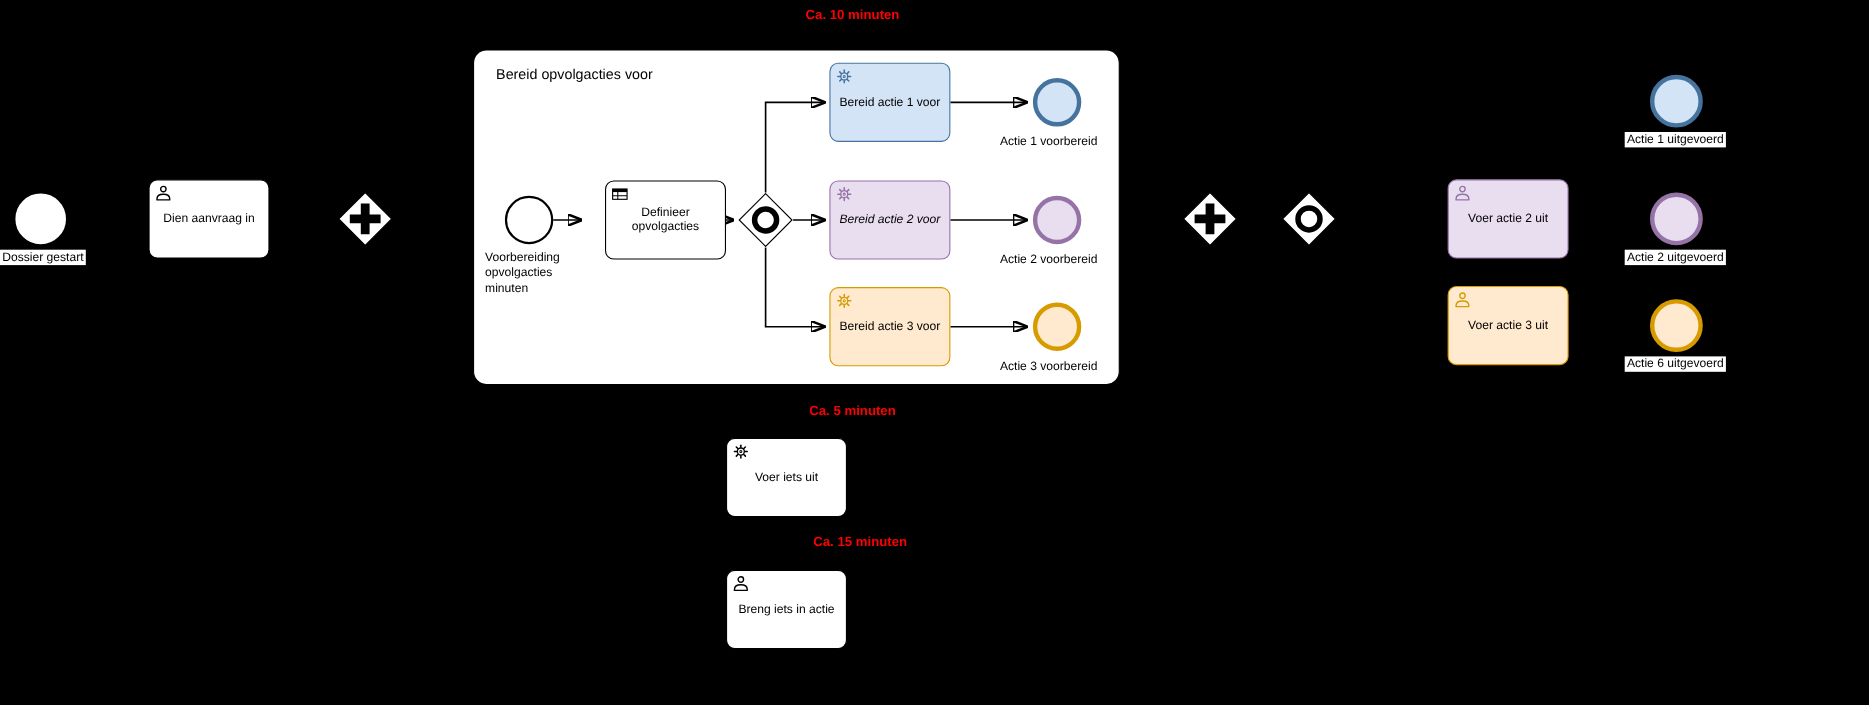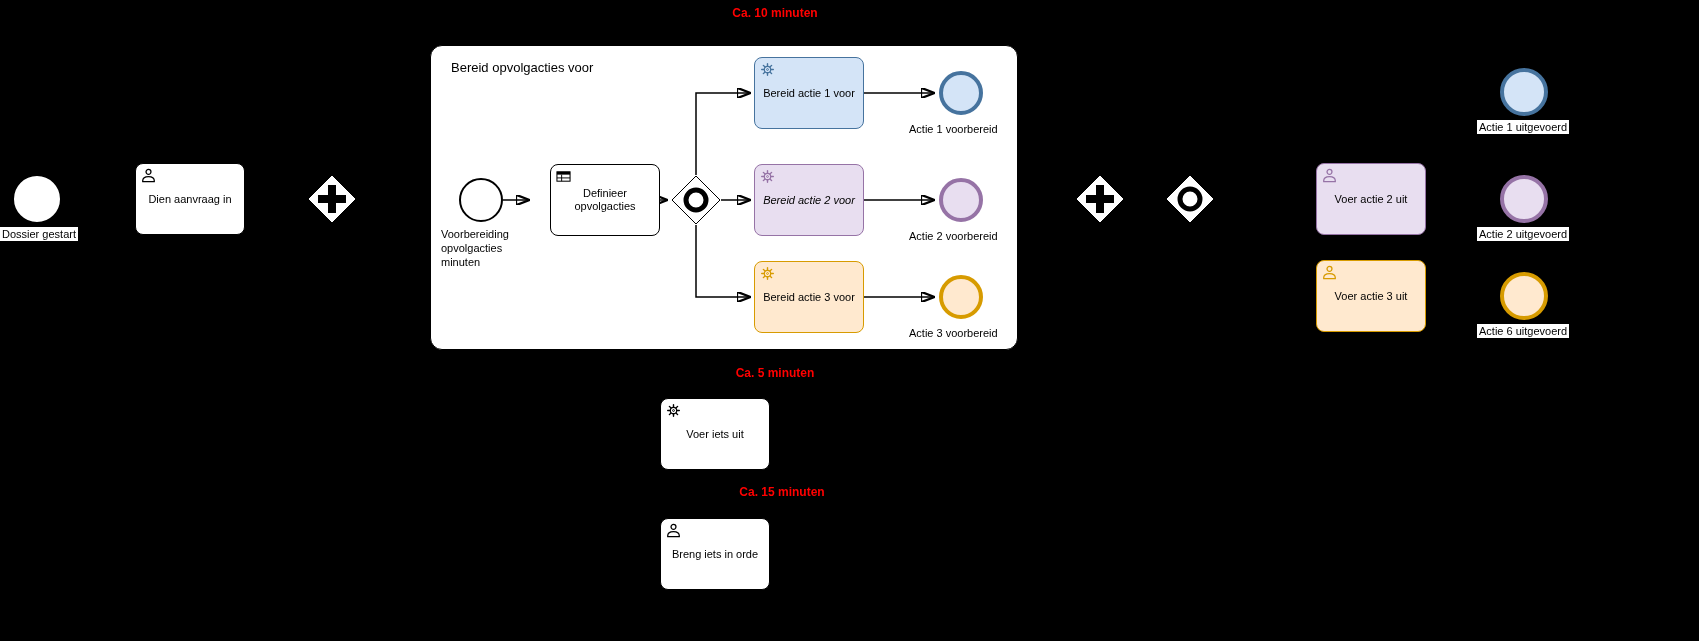--- a/index.html
+++ b/index.html
@@ -255,16 +255,16 @@
     <span>Voer iets uit</span>
   </div>
 
   <div class="node task" style="left:660px;top:518px;">
     <span class="icon">
       <svg viewBox="0 0 14 14">
           <circle cx="7" cy="3.6" r="2.3" fill="none" stroke="currentColor" stroke-width="1.2"></circle>
           <path d="M1.6,12.8 v-0.9 c0,-2.6 2.4,-3.9 5.4,-3.9 s5.4,1.3 5.4,3.9 v0.9 z" fill="none" stroke="currentColor" stroke-width="1.2" stroke-linejoin="round"></path>
         </svg>
     </span>
-    <span>Breng iets in orde</span>
+    <span>Breng iets in actie</span>
   </div>
 
 </div>
 
 </body></html>

